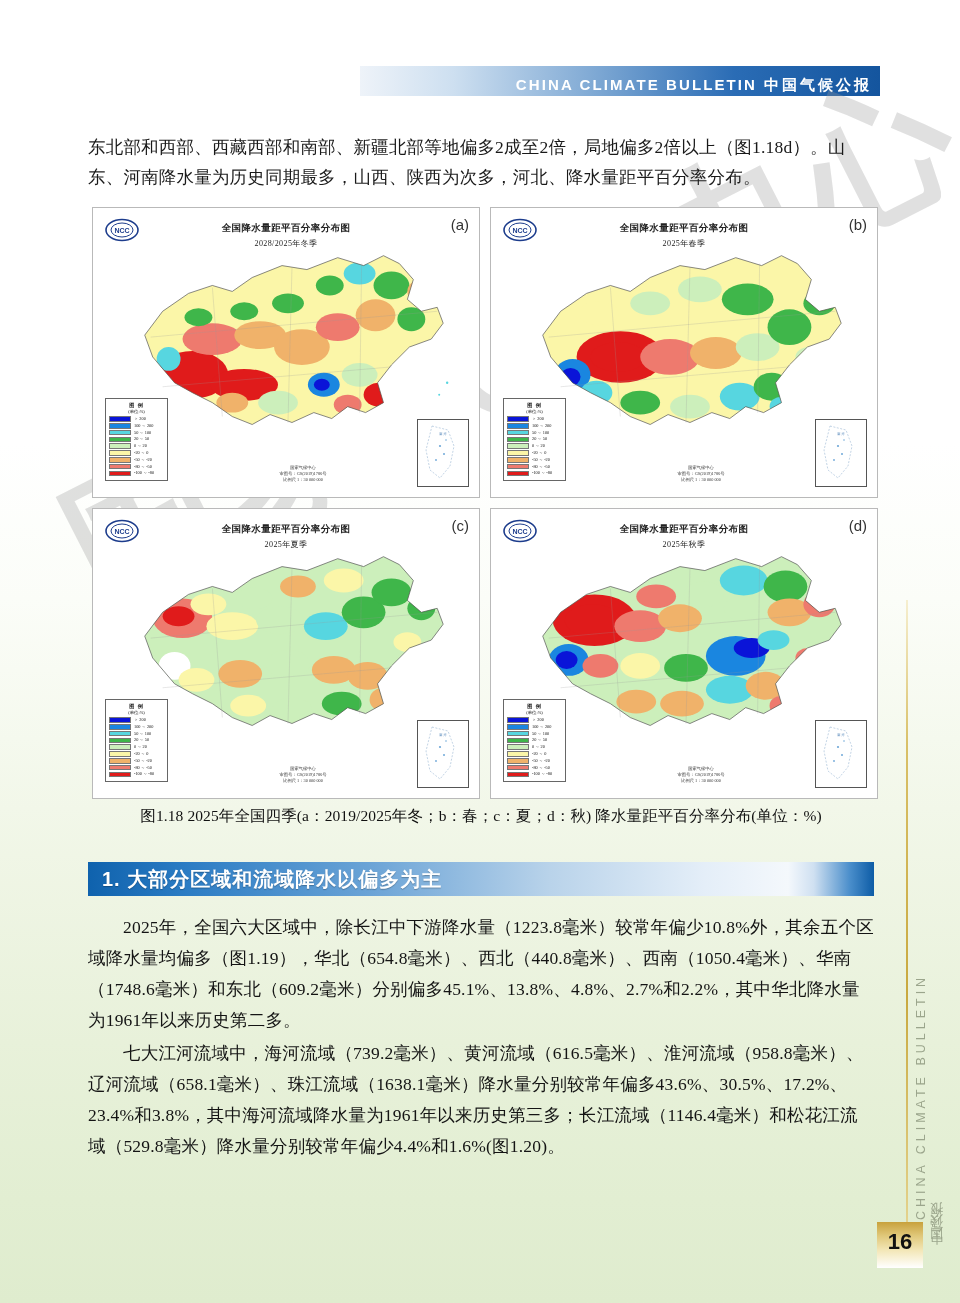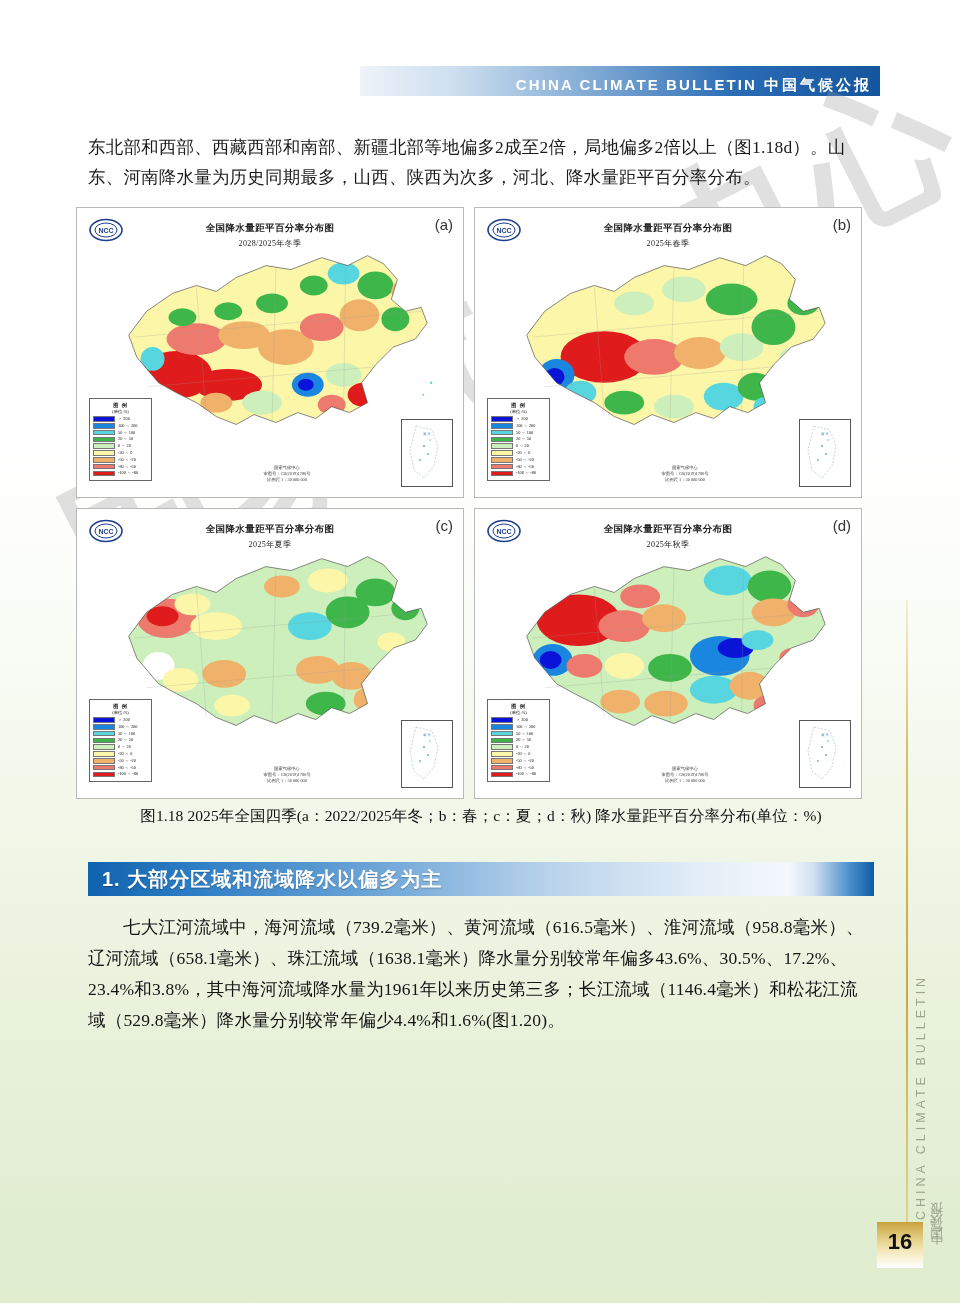--- a/index.html
+++ b/index.html
@@ -23,21 +23,21 @@
   }
   .hdr-text .cn{font-size:15px;letter-spacing:3px;margin-left:7px;}
 
   
   .lead{
     position:absolute;left:88px;top:132px;width:786px;
     font-size:17.5px;line-height:30px;color:#1a1a1a;letter-spacing:.2px;
   }
 
   
-  .figgrid{position:absolute;left:76px;top:207px;width:786px;height:434px;}
+  .figgrid{position:absolute;left:92px;top:207px;width:786px;height:434px;}
   .panel{
     position:absolute;width:388px;height:291px;background:#ffffff;
     border:1px solid #b9b9b9;box-sizing:border-box;overflow:hidden;
   }
   .p-a{left:0;top:0;}
   .p-b{left:398px;top:0;}
   .p-c{left:0;top:301px;}
   .p-d{left:398px;top:301px;}
 
   .plabel{
@@ -604,28 +604,29 @@
         <circle cx="22" cy="26" r="1.1" fill="#6fa8d8"></circle>
           <circle cx="26" cy="34" r="1" fill="#6fa8d8"></circle>
         <circle cx="18" cy="40" r=".9" fill="#6fa8d8"></circle>
           <circle cx="28" cy="20" r=".8" fill="#6fa8d8"></circle>
         <text x="25" y="15" font-size="3.2" fill="#4a7fb5" text-anchor="middle" font-family="Liberation Sans, sans-serif">南 海</text>
       </svg>
     </div>
   </div>
 </div>
 
-<div class="figcap">图1.18  2025年全国四季(a：2022/2025年冬；b：春；c：夏；d：秋) 降水量距平百分率分布(单位：%)</div>
+<div class="figcap">图1.18  2025年全国四季(a：2019/2025年冬；b：春；c：夏；d：秋) 降水量距平百分率分布(单位：%)</div>
 
 <div class="sechead">
   <span>1. 大部分区域和流域降水以偏多为主</span>
 </div>
 <div class="sechead-cap"></div>
 
 <div class="bodytext">
+  <p>2025年，全国六大区域中，除长江中下游降水量（1223.8毫米）较常年偏少10.8%外，其余五个区域降水量均偏多（图1.19），华北（654.8毫米）、西北（440.8毫米）、西南（1050.4毫米）、华南（1748.6毫米）和东北（609.2毫米）分别偏多45.1%、13.8%、4.8%、2.7%和2.2%，其中华北降水量为1961年以来历史第二多。</p>
   <p>七大江河流域中，海河流域（739.2毫米）、黄河流域（616.5毫米）、淮河流域（958.8毫米）、辽河流域（658.1毫米）、珠江流域（1638.1毫米）降水量分别较常年偏多43.6%、30.5%、17.2%、23.4%和3.8%，其中海河流域降水量为1961年以来历史第三多；长江流域（1146.4毫米）和松花江流域（529.8毫米）降水量分别较常年偏少4.4%和1.6%(图1.20)。</p>
 </div>
 
 <div class="rail-line"></div>
 <div class="rail-text">
   <span class="cn">中国气候公报</span>
     <span>CHINA CLIMATE BULLETIN</span>
 </div>
 <div class="pagenum">16</div>
 

